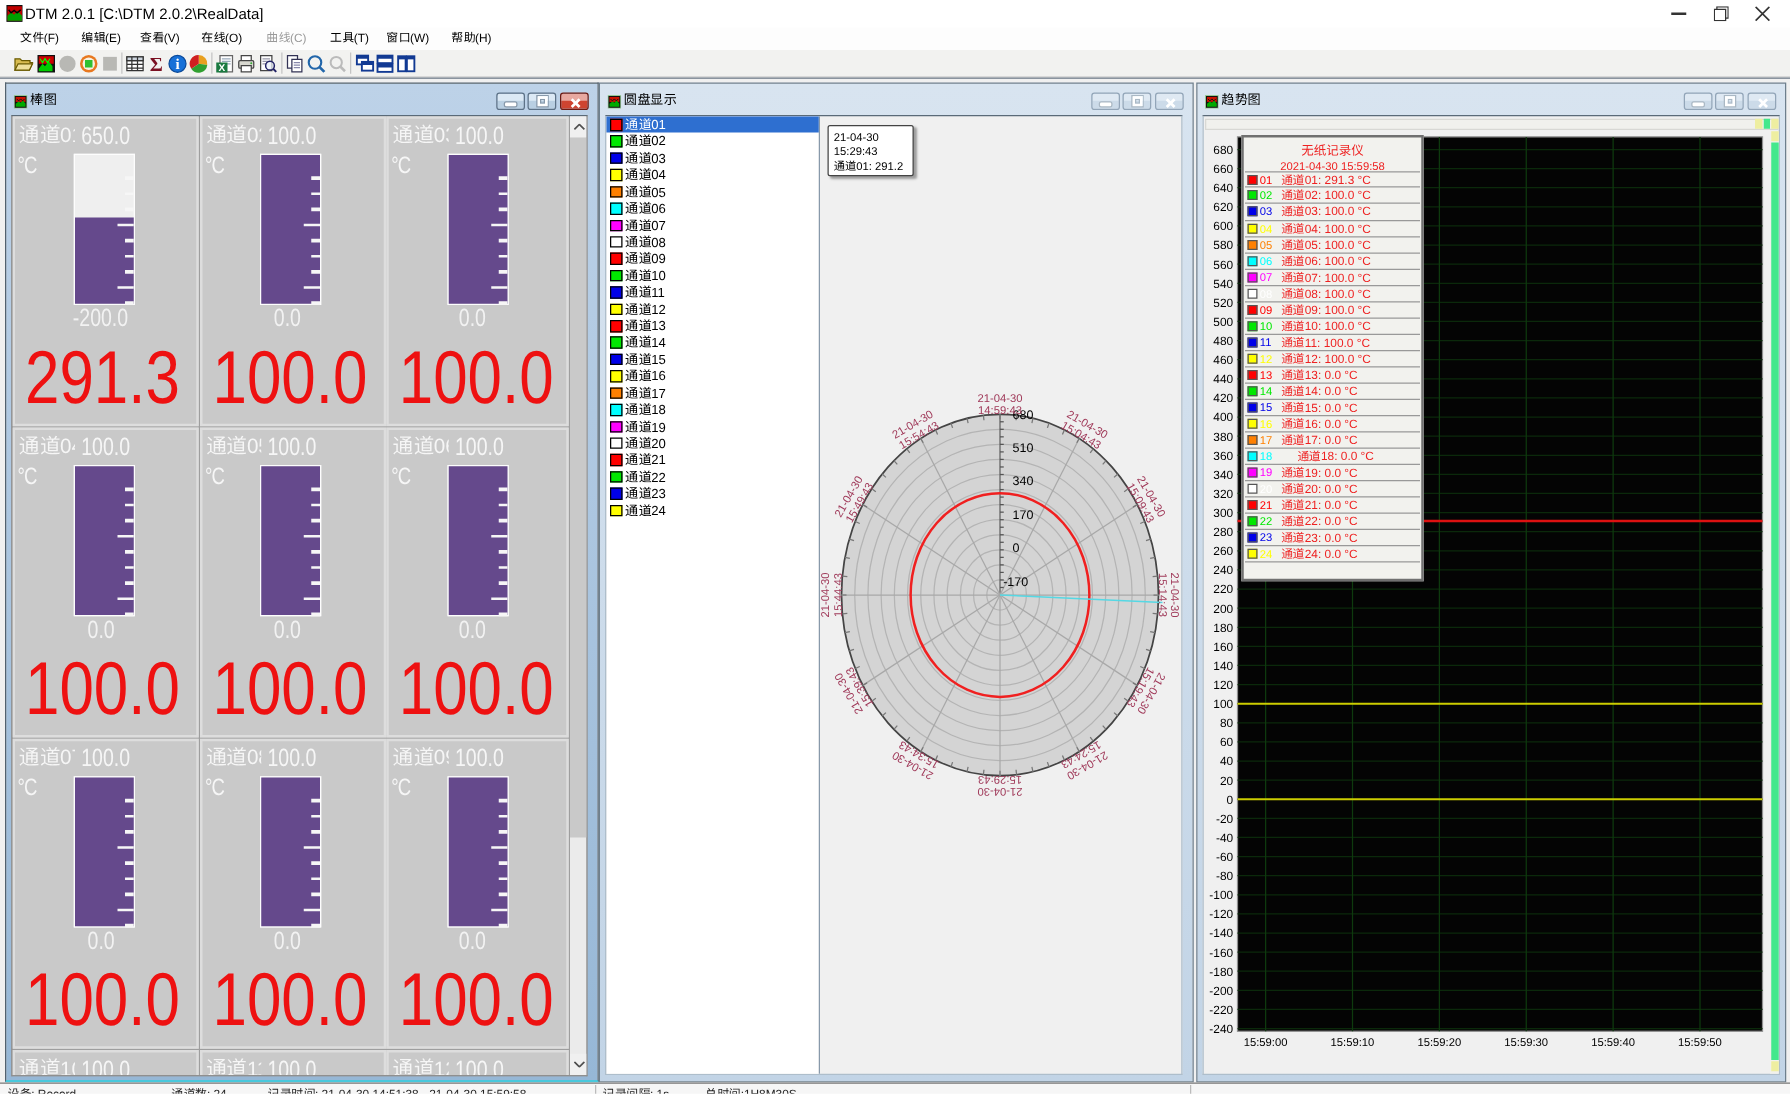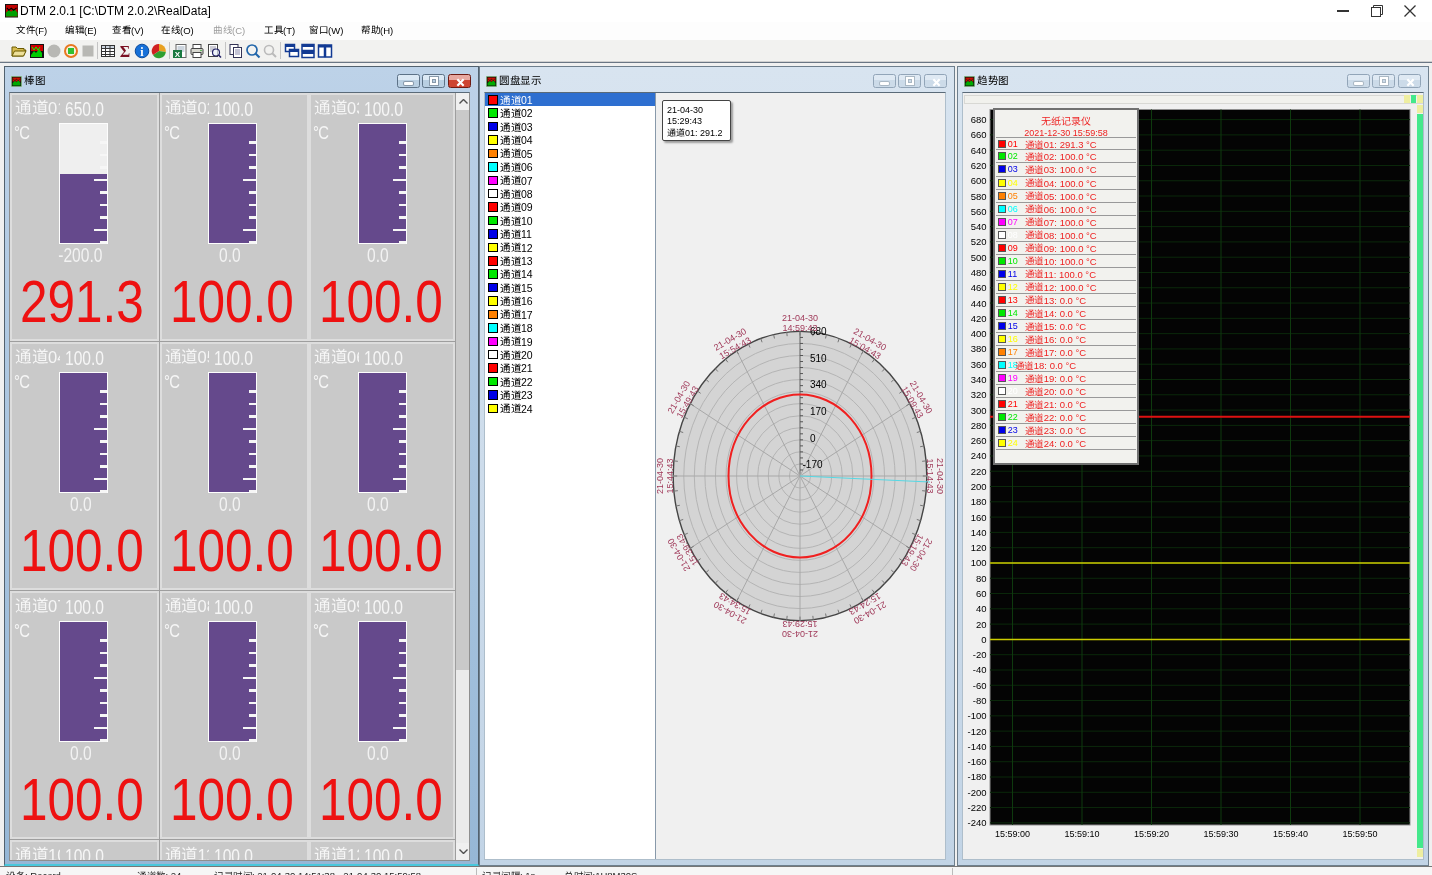--- a/index.html
+++ b/index.html
@@ -1115,21 +1115,21 @@
               <use href="#g65e0"></use>
             </svg><svg class="cj">
               <use href="#g7eb8"></use>
             </svg><svg class="cj">
               <use href="#g8bb0"></use>
             </svg><svg class="cj">
               <use href="#g5f55"></use>
             </svg><svg class="cj">
               <use href="#g4eea"></use>
             </svg></div>
-          <div class="abs" style="left:0;top:18px;width:100%;text-align:center;color:#ee2222;font-size:9px">2021-12-30 15:59:58</div>
+          <div class="abs" style="left:0;top:18px;width:100%;text-align:center;color:#ee2222;font-size:9px">2021-04-30 15:59:58</div>
           <div class="abs" style="left:1px;top:27.00px;width:140px;height:13.04px;border-bottom:1px solid #999;border-top:1px solid #999;">
             <div class="abs" style="left:2px;top:2px;width:8px;height:8px;background:#ff0000;border:1px solid #555"></div>
             <div class="abs" style="left:12px;top:1px;color:#ff0000;font-size:9px">01</div>
             <div class="abs" style="left:29px;top:1px;color:#ee2222;font-size:9.5px"><svg class="cj">
                 <use href="#g901a"></use>
               </svg><svg class="cj">
                 <use href="#g9053"></use>
               </svg>01: 291.3 °C</div>
           </div>
           <div class="abs" style="left:1px;top:40.04px;width:140px;height:13.04px;border-bottom:1px solid #999;">
@@ -1272,21 +1272,21 @@
             <div class="abs" style="left:12px;top:1px;color:#ff8000;font-size:9px">17</div>
             <div class="abs" style="left:29px;top:1px;color:#ee2222;font-size:9.5px"><svg class="cj">
                 <use href="#g901a"></use>
               </svg><svg class="cj">
                 <use href="#g9053"></use>
               </svg>17: 0.0 °C</div>
           </div>
           <div class="abs" style="left:1px;top:248.68px;width:140px;height:13.04px;border-bottom:1px solid #999;">
             <div class="abs" style="left:2px;top:2px;width:8px;height:8px;background:#00ffff;border:1px solid #555"></div>
             <div class="abs" style="left:12px;top:1px;color:#00ffff;font-size:9px">18</div>
-            <div class="abs" style="left:19px;top:1px;color:#ee2222;font-size:9.5px"><svg class="cj">
+            <div class="abs" style="left:42px;top:1px;color:#ee2222;font-size:9.5px"><svg class="cj">
                 <use href="#g901a"></use>
               </svg><svg class="cj">
                 <use href="#g9053"></use>
               </svg>18: 0.0 °C</div>
           </div>
           <div class="abs" style="left:1px;top:261.72px;width:140px;height:13.04px;border-bottom:1px solid #999;">
             <div class="abs" style="left:2px;top:2px;width:8px;height:8px;background:#ff00ff;border:1px solid #555"></div>
             <div class="abs" style="left:12px;top:1px;color:#ff00ff;font-size:9px">19</div>
             <div class="abs" style="left:29px;top:1px;color:#ee2222;font-size:9.5px"><svg class="cj">
                 <use href="#g901a"></use>

